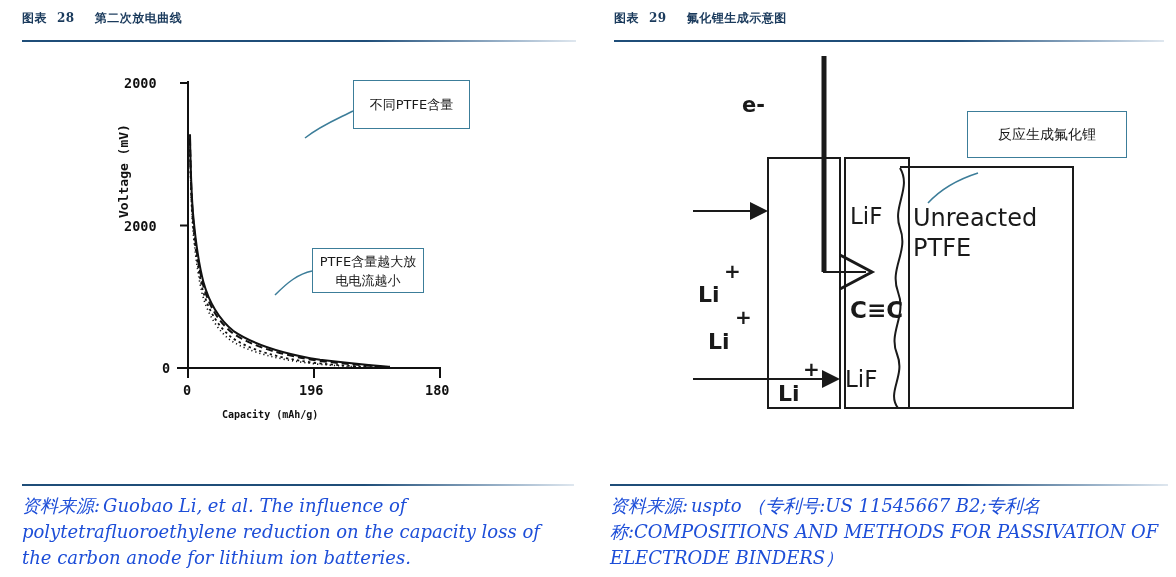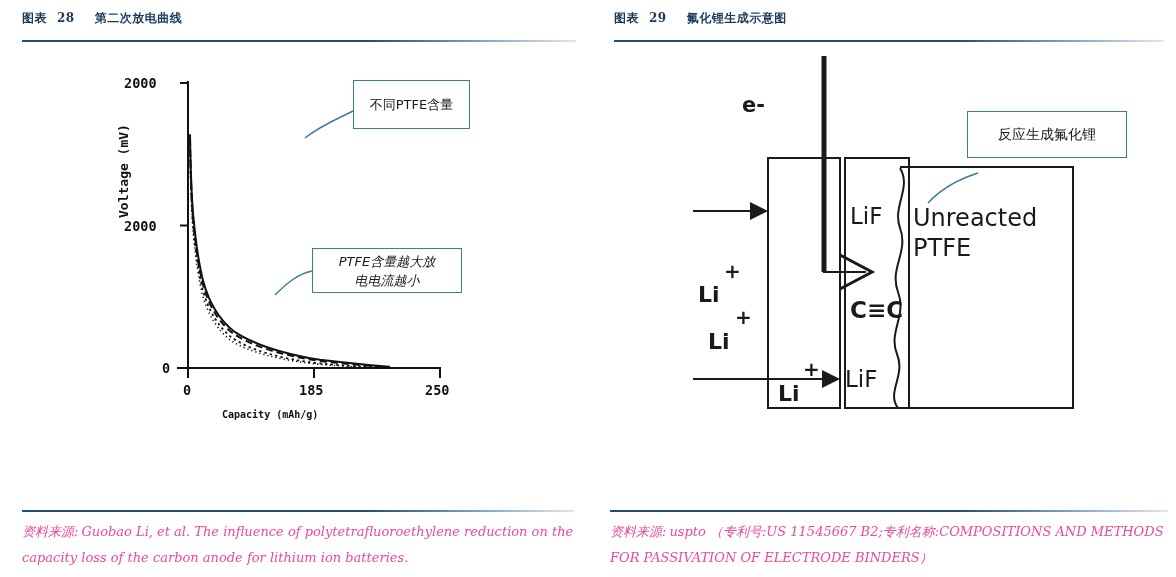--- a/index.html
+++ b/index.html
@@ -35,21 +35,21 @@
   
   .panel-footer{position:absolute;left:22px;right:14px;bottom:6px;}
   .panel-right .panel-footer{left:22px;right:8px;}
   .ftr-rule{
     height:2px;width:100%;
     background:linear-gradient(90deg,#1f4e79 0%,#1f4e79 62%,#9fb6cc 88%,#dfe7ef 100%);
     margin-bottom:7px;
   }
   .src{
     font-family:"DejaVu Serif","Liberation Serif",serif;
-    font-style:italic;font-size:13px;color:#ec4899;
+    font-style:italic;font-size:18px;color:#1d4ed8;
     line-height:26px;
   }
   .src .lead{margin-right:3px;}
 
   
   .figwrap{position:absolute;left:0;right:0;top:56px;bottom:118px;}
 
   
   .chart{position:absolute;left:110px;top:12px;width:360px;height:370px;}
   .chart svg{display:block;}
@@ -88,22 +88,22 @@
 
   
   .callout{
     position:absolute;border:1.6px solid #3c7d99;background:#ffffff;
     font-family:"DejaVu Sans","Liberation Sans",sans-serif;
     font-size:13px;color:#1a1a1a;line-height:19px;text-align:center;
     padding:6px 9px;box-sizing:border-box;white-space:pre-line;
   }
   .co-ptfe-content{left:243px;top:12px;width:117px;height:49px;
     display:flex;align-items:center;justify-content:center;padding:8px;}
-  .co-ptfe-current{left:202px;top:180px;width:150px;height:45px;
-    display:flex;align-items:center;justify-content:center;padding:0 4px;font-style:italic;}
+  .co-ptfe-current{left:202px;top:180px;width:112px;height:45px;
+    display:flex;align-items:center;justify-content:center;padding:0 4px;}
   .co-lif{left:278px;top:55px;width:160px;height:47px;
     display:flex;align-items:center;justify-content:center;padding:0;
     font-size:14px;margin-left:41px;}
   .leader{position:absolute;pointer-events:none;}
 
   
   .diagram{position:absolute;left:60px;top:0;width:510px;height:400px;}
   .diagram svg{display:block;}
 </style>
 </head>
@@ -153,22 +153,22 @@
 
           <path d="M80.0,66.2 C80.6,103 81.8,133.5 83.5,150.5 C85.7,173.5 89,197 93.4,214
                    C99.8,237 110.6,252.5 123.2,262.8 C144,277 174,286 210,291.8 C244,296 268,297.8 280.0,298.8" fill="none" stroke="#111" stroke-width="2"></path>
         </svg>
 
         <div class="tick-lbl" style="left:14px;top:7px;">2000</div>
         <div class="tick-lbl" style="left:14px;top:150px;">2000</div>
         <div class="tick-lbl" style="left:52px;top:292px;">0</div>
 
         <div class="tick-lbl" style="left:73px;top:314px;">0</div>
-        <div class="tick-lbl" style="left:189px;top:314px;">185</div>
-        <div class="tick-lbl" style="left:315px;top:314px;">250</div>
+        <div class="tick-lbl" style="left:189px;top:314px;">196</div>
+        <div class="tick-lbl" style="left:315px;top:314px;">180</div>
 
         <div class="axis-title-y">Voltage (mV)</div>
         <div class="axis-title-x">Capacity (mAh/g)</div>
 
 
         <svg class="leader" width="360" height="370" viewBox="0 0 360 370" style="left:0;top:0;">
           <path d="M243,43 C225,52 210,58 195,70" fill="none" stroke="#3c7d99" stroke-width="1.5"></path>
           <path d="M202,203 C188,206 178,214 165,227" fill="none" stroke="#3c7d99" stroke-width="1.5"></path>
         </svg>
 

